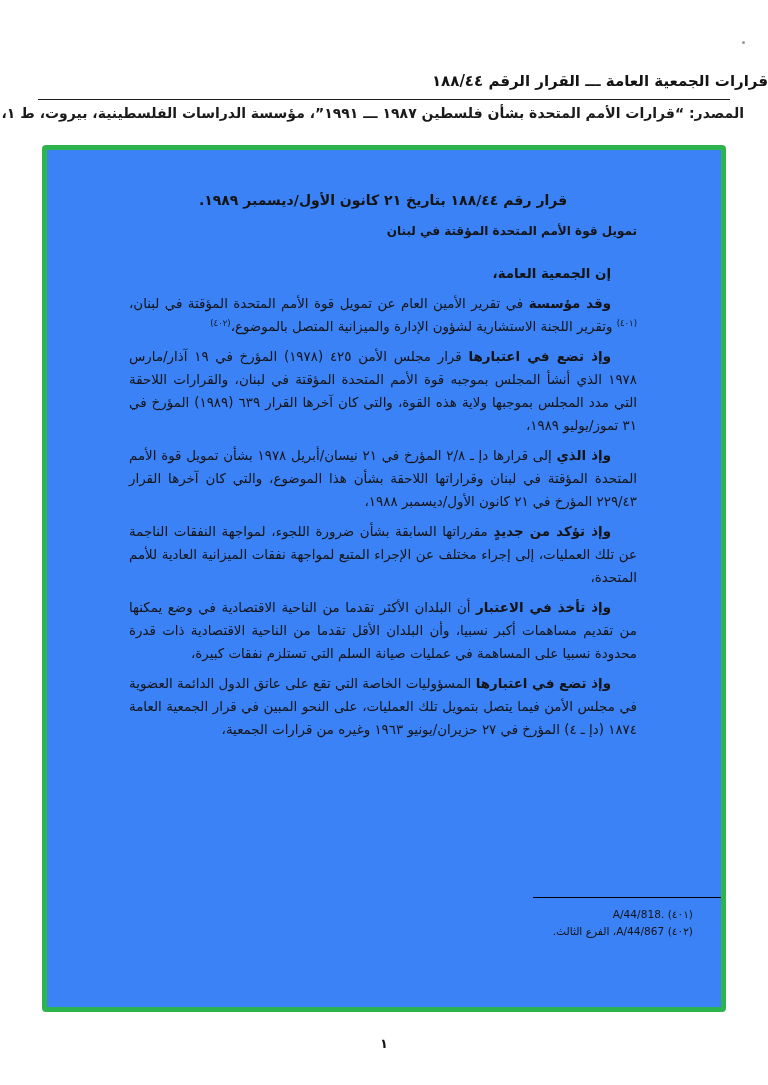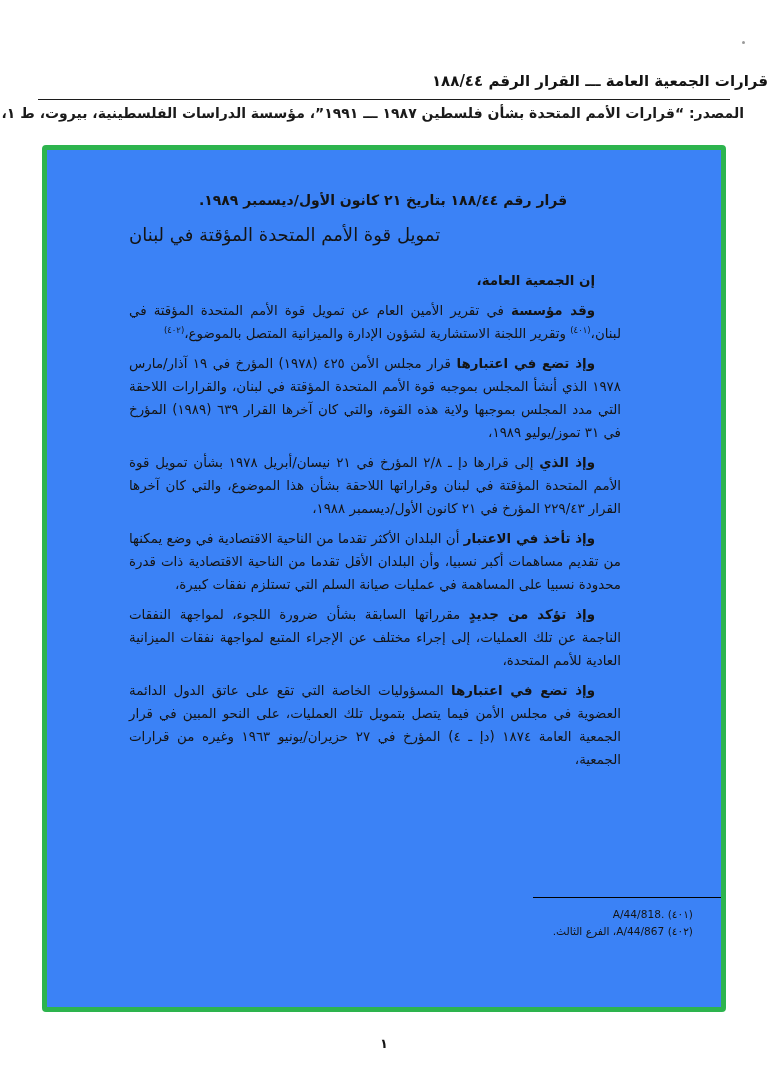--- a/index.html
+++ b/index.html
@@ -44,29 +44,29 @@
   .content {
     position: absolute; top: 0; left: 0; right: 0; bottom: 0;
     padding: 42px 84px 0 82px;
     direction: rtl;
   }
   .doc-title {
     text-align: center; font-size: 14px; font-weight: 700;
     margin: 0 0 16px 0;
   }
   .doc-subtitle {
-    text-align: left; font-size: 18px; font-weight: 400;
+    text-align: right; font-size: 12px; font-weight: 700;
     margin: 0 0 24px 0;
   }
   .para {
     font-size: 13.4px;
     line-height: 23px;
     text-align: justify;
     text-indent: 26px;
-    margin: 0 16px 7px 0;
+    margin: 0 0 7px 0;
   }
   .para strong { font-weight: 700; }
   sup.fn {
     font-size: 8.5px;
     vertical-align: super;
     line-height: 0;
   }
   .footnote-rule {
     position: absolute; top: 747px; right: 0;
     width: 188px; height: 0;
@@ -106,23 +106,23 @@
       <div class="doc-subtitle">تمويل قوة الأمم المتحدة المؤقتة في لبنان</div>
 
       <p class="para"><strong>إن الجمعية العامة،</strong><span></span></p>
 
       <p class="para"><strong>وقد مؤسسة</strong><span> في تقرير الأمين العام عن تمويل قوة الأمم المتحدة المؤقتة في لبنان،</span><sup class="fn">(٤٠١)</sup><span> وتقرير اللجنة الاستشارية لشؤون الإدارة والميزانية المتصل بالموضوع،</span><sup class="fn">(٤٠٢)</sup></p>
 
       <p class="para"><strong>وإذ تضع في اعتبارها</strong><span> قرار مجلس الأمن ٤٢٥ (١٩٧٨) المؤرخ في ١٩ آذار/مارس ١٩٧٨ الذي أنشأ المجلس بموجبه قوة الأمم المتحدة المؤقتة في لبنان، والقرارات اللاحقة التي مدد المجلس بموجبها ولاية هذه القوة، والتي كان آخرها القرار ٦٣٩ (١٩٨٩) المؤرخ في ٣١ تموز/يوليو ١٩٨٩،</span></p>
 
       <p class="para"><strong>وإذ الذي</strong><span> إلى قرارها دإ ـ ٢/٨ المؤرخ في ٢١ نيسان/أبريل ١٩٧٨ بشأن تمويل قوة الأمم المتحدة المؤقتة في لبنان وقراراتها اللاحقة بشأن هذا الموضوع، والتي كان آخرها القرار ٢٢٩/٤٣ المؤرخ في ٢١ كانون الأول/ديسمبر ١٩٨٨،</span></p>
 
+      <p class="para"><strong>وإذ تؤكد من جديدٍ</strong><span> مقرراتها السابقة بشأن ضرورة اللجوء، لمواجهة النفقات الناجمة عن تلك العمليات، إلى إجراء مختلف عن الإجراء المتبع لمواجهة نفقات الميزانية العادية للأمم المتحدة،</span></p>
+
       <p class="para"><strong>وإذ تأخذ في الاعتبار</strong><span> أن البلدان الأكثر تقدما من الناحية الاقتصادية في وضع يمكنها من تقديم مساهمات أكبر نسبيا، وأن البلدان الأقل تقدما من الناحية الاقتصادية ذات قدرة محدودة نسبيا على المساهمة في عمليات صيانة السلم التي تستلزم نفقات كبيرة،</span></p>
-
-      <p class="para"><strong>وإذ تؤكد من جديدٍ</strong><span> مقرراتها السابقة بشأن ضرورة اللجوء، لمواجهة النفقات الناجمة عن تلك العمليات، إلى إجراء مختلف عن الإجراء المتبع لمواجهة نفقات الميزانية العادية للأمم المتحدة،</span></p>
 
       <p class="para"><strong>وإذ تضع في اعتبارها</strong><span> المسؤوليات الخاصة التي تقع على عاتق الدول الدائمة العضوية في مجلس الأمن فيما يتصل بتمويل تلك العمليات، على النحو المبين في قرار الجمعية العامة ١٨٧٤ (دإ ـ ٤) المؤرخ في ٢٧ حزيران/يونيو ١٩٦٣ وغيره من قرارات الجمعية،</span></p>
 
     </div>
 
     <div class="footnote-rule"></div>
 
     <div class="footnotes">
       <div class="footnote">
         <span>(٤٠١)</span>

